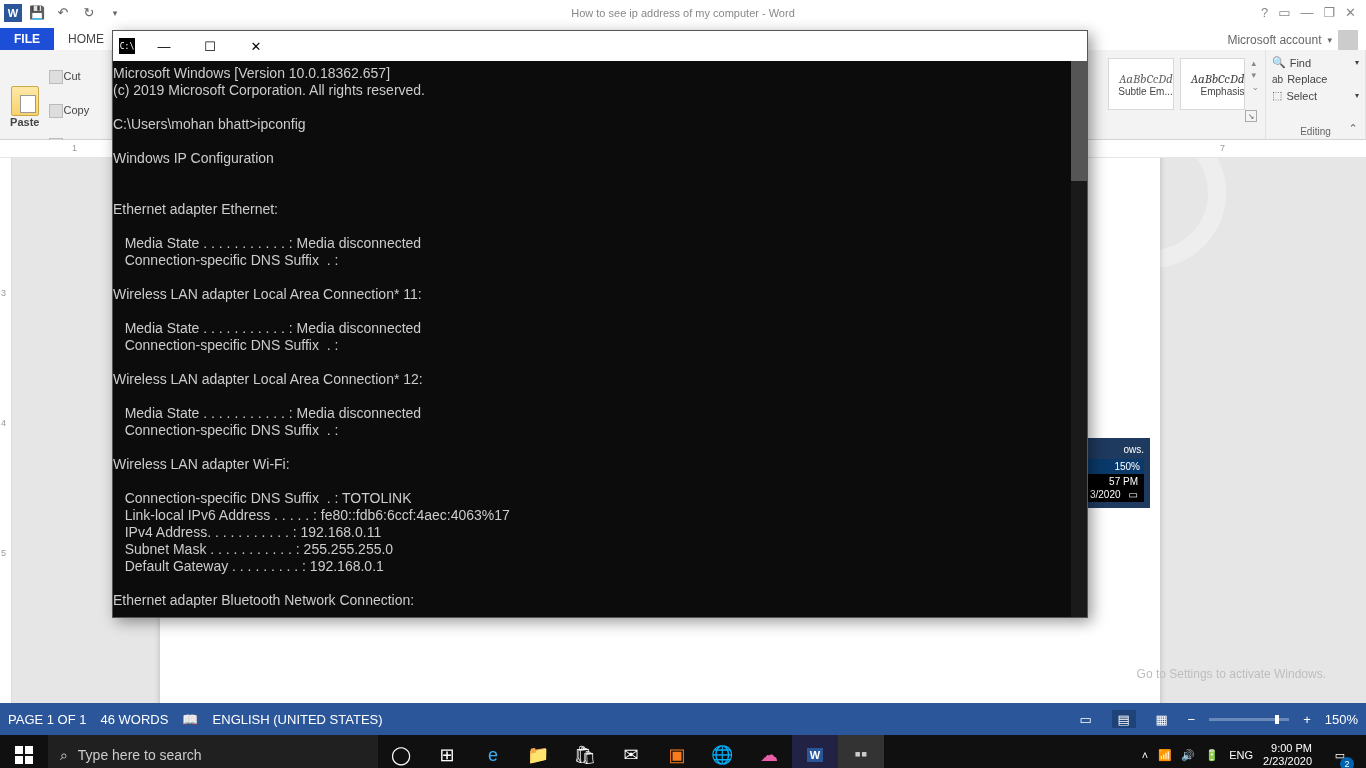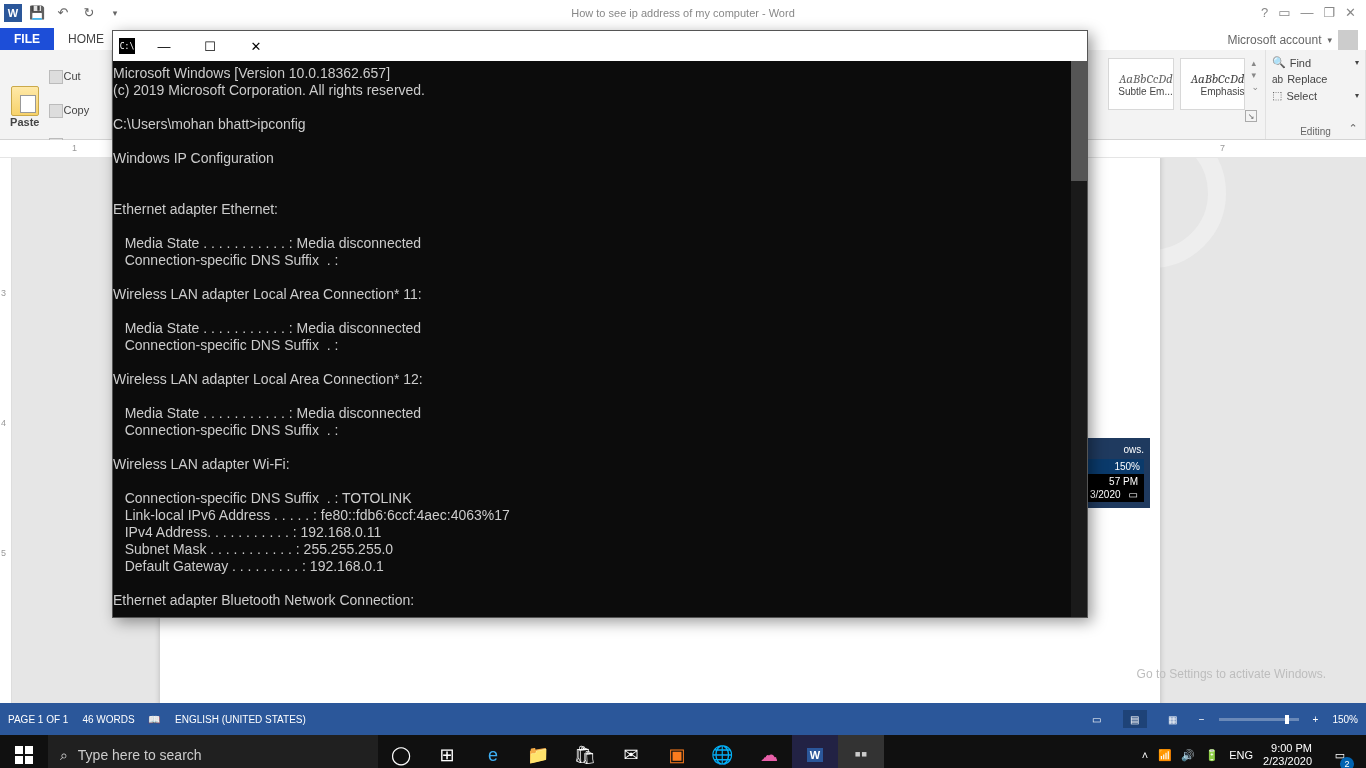--- a/index.html
+++ b/index.html
@@ -40,21 +40,21 @@
 .ruler .mark{position:absolute;top:3px;}
 
 .docarea{height:545px;background:#e6e6e6;position:relative;overflow:hidden;}
 .page{position:absolute;left:160px;top:-5px;width:1000px;height:700px;background:#fff;box-shadow:0 0 6px rgba(0,0,0,0.2);}
 .watermark-arrow{position:absolute;right:140px;top:-40px;width:150px;height:150px;border:18px solid #eee;border-radius:50%;}
 .screenshot-inset{position:absolute;left:890px;top:280px;width:260px;background:#1f3a5f;color:#fff;font-size:10px;padding:6px;}
 .inset-bar{background:#0a3a6b;display:flex;justify-content:space-between;padding:2px 4px;}
 .activate{position:absolute;right:40px;bottom:22px;color:#bdbdbd;font-size:12px;text-align:left;}
 .activate .h{font-size:20px;color:#a8a8a8;}
 
-.statusbar{height:22px;background:#2b579a;color:#fff;display:flex;align-items:center;font-size:10px;padding:16px 8px;gap:14px;}
+.statusbar{height:22px;background:#2b579a;color:#fff;display:flex;align-items:center;font-size:13px;padding:16px 8px;gap:14px;}
 .statusbar .spacer{flex:1;}
 .view-btn{width:24px;height:18px;display:flex;align-items:center;justify-content:center;}
 .zoom-slider{width:80px;height:3px;background:#6a89b8;position:relative;}
 .zoom-slider::after{content:"";position:absolute;right:10px;top:-3px;width:4px;height:9px;background:#fff;}
 
 .taskbar{height:40px;background:#101010;display:flex;align-items:center;color:#fff;}
 .start-btn{width:48px;height:40px;display:flex;align-items:center;justify-content:center;}
 .win-logo{width:18px;height:18px;display:grid;grid-template-columns:1fr 1fr;grid-template-rows:1fr 1fr;gap:2px;}
 .win-logo span{background:#fff;}
 .searchbox{flex:0 0 330px;height:40px;background:#202020;display:flex;align-items:center;padding:0 12px;color:#ccc;font-size:14px;gap:10px;}

